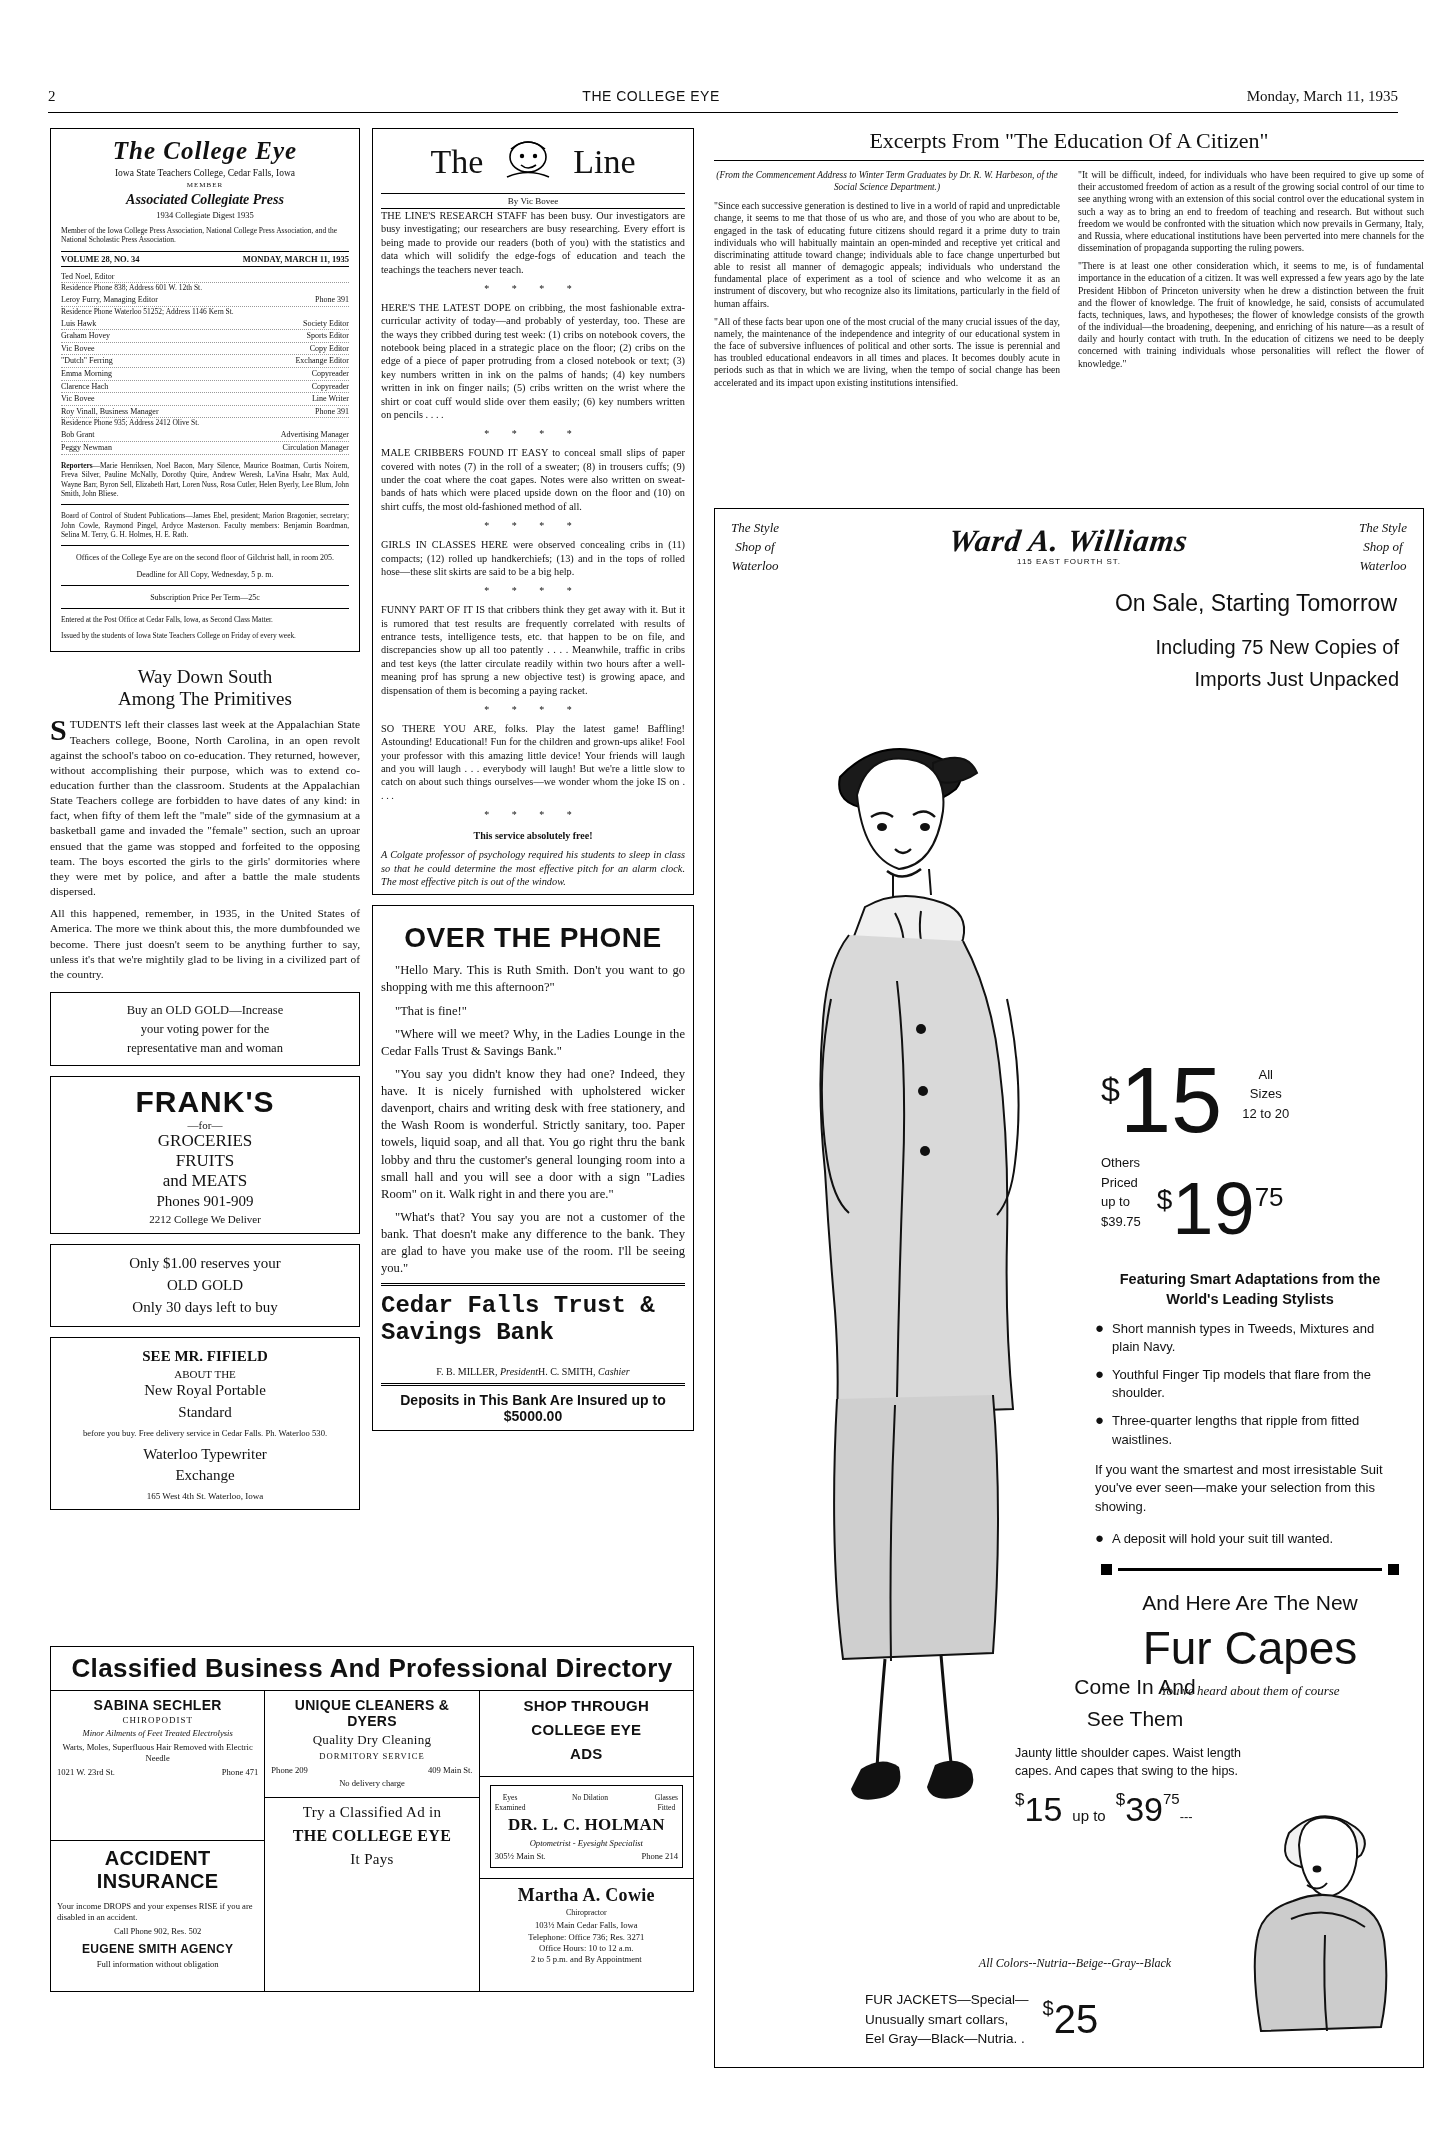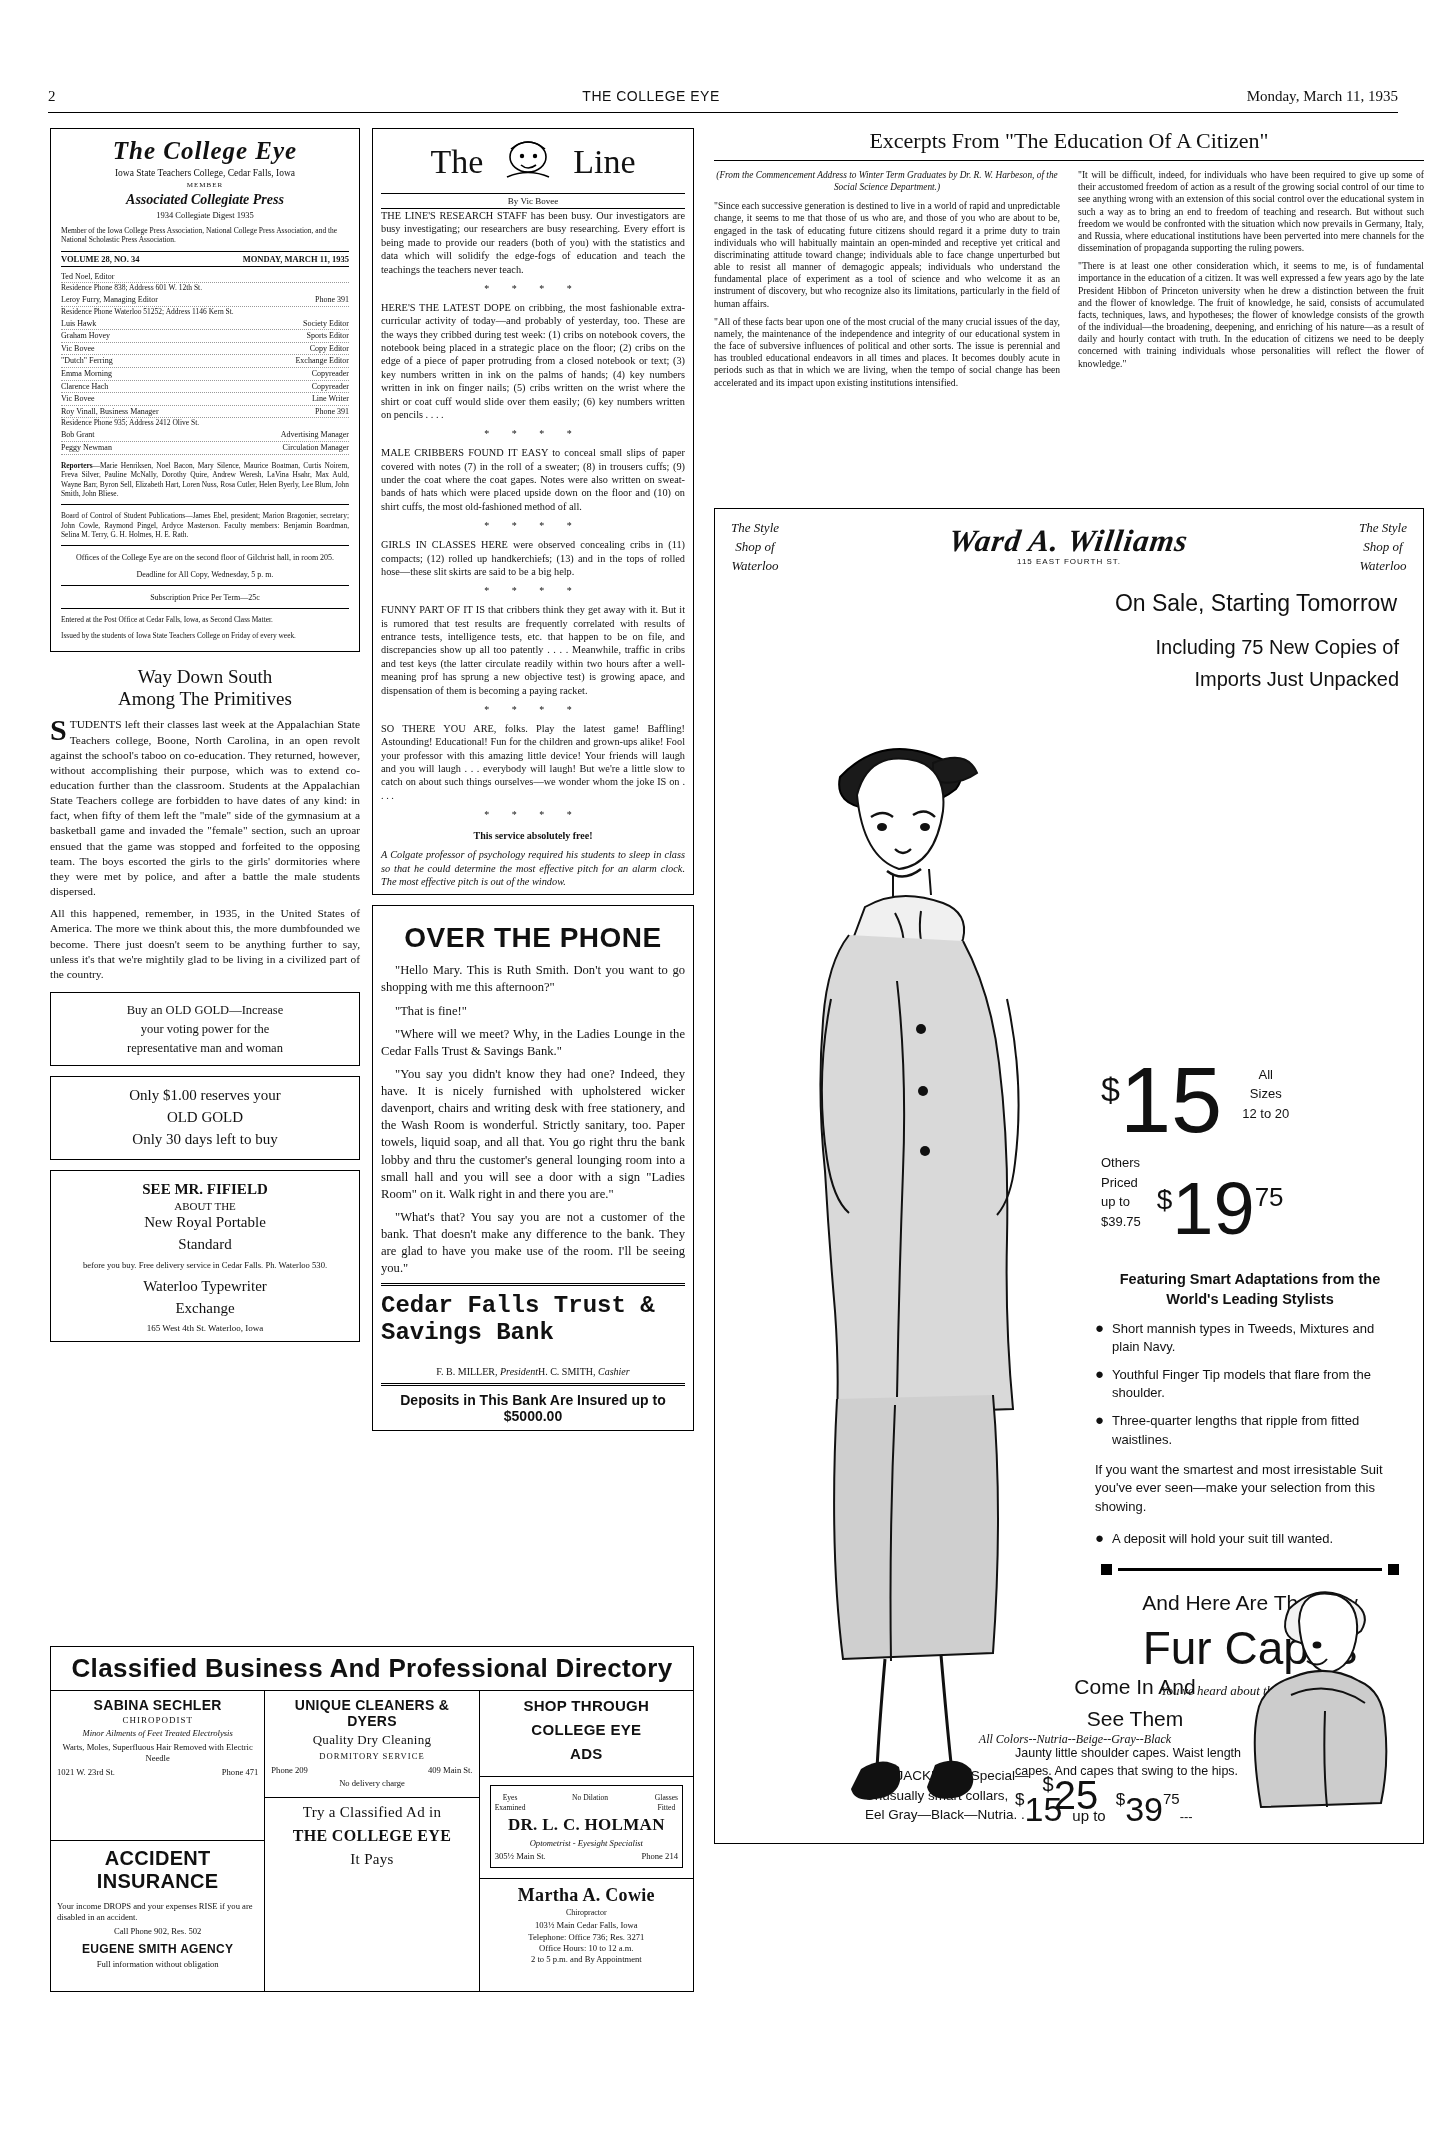--- a/index.html
+++ b/index.html
@@ -73,21 +73,21 @@
   .cIt{font-style:italic;font-size:8.6px;line-height:1.25;margin-top:3px;}
   .cTxt{font-size:8.6px;line-height:1.3;margin-top:3px;}
   .cRow{display:flex;justify-content:space-between;font-size:8.6px;margin-top:3px;}
   
   .exHead{font-family:"Liberation Serif",serif;font-size:22px;text-align:center;font-weight:normal;}
   .exCols{display:flex;gap:18px;margin-top:8px;}
   .exCol{flex:1;font-size:9.6px;line-height:1.27;text-align:justify;}
   .exCol p{margin:0 0 6px;}
   .exIt{font-style:italic;text-align:center;font-size:9.3px;line-height:1.3;margin-bottom:7px;}
   
-  .bigad{position:absolute;left:714px;top:508px;width:710px;height:1336px;border:1px solid #000;box-sizing:border-box;background:#fff;overflow:hidden;}
+  .bigad{position:absolute;left:714px;top:508px;width:710px;height:1560px;border:1px solid #000;box-sizing:border-box;background:#fff;overflow:hidden;}
   .adTopRow{display:flex;justify-content:space-between;align-items:flex-start;padding:10px 16px 0;}
   .styleshop{font-family:"Liberation Serif",serif;font-style:italic;font-size:13px;text-align:center;line-height:1.45;}
   .script{font-family:"Liberation Serif",serif;font-style:italic;font-weight:bold;font-size:31px;letter-spacing:1px;transform:skewX(-8deg);}
   .scriptaddr{font-family:"Liberation Sans",sans-serif;font-size:8px;text-align:center;letter-spacing:1px;margin-top:-2px;}
   .onsale{font-family:"Liberation Sans",sans-serif;font-size:23px;text-align:right;padding-right:26px;margin-top:14px;}
   .n185{font-family:"Liberation Sans",sans-serif;font-size:29px;text-align:right;padding-right:70px;margin-top:14px;}
   .suits{font-family:"Liberation Sans",sans-serif;font-size:74px;font-weight:normal;text-align:right;padding-right:66px;line-height:.95;margin-top:2px;}
   .incl{font-family:"Liberation Sans",sans-serif;font-size:20px;text-align:right;padding-right:24px;margin-top:14px;line-height:1.6;}
   .priceBlock{position:absolute;right:22px;top:552px;width:300px;}
   .bigprice{font-family:"Liberation Sans",sans-serif;font-size:92px;line-height:.85;display:inline-block;}
@@ -219,20 +219,29 @@
       <p class="dropcap">STUDENTS left their classes last week at the Appalachian State Teachers college, Boone, North Carolina, in an open revolt against the school's taboo on co-education. They returned, however, without accomplishing their purpose, which was to extend co-education further than the classroom. Students at the Appalachian State Teachers college are forbidden to have dates of any kind: in fact, when fifty of them left the "male" side of the gymnasium at a basketball game and invaded the "female" section, such an uproar ensued that the game was stopped and forfeited to the opposing team. The boys escorted the girls to the girls' dormitories where they were met by police, and after a battle the male students dispersed.</p>
       <p>All this happened, remember, in 1935, in the United States of America. The more we think about this, the more dumbfounded we become. There just doesn't seem to be anything further to say, unless it's that we're mightily glad to be living in a civilized part of the country.</p>
     </div>
 
     <div class="adbox">
       <div class="adline">Buy an OLD GOLD—Increase</div>
       <div class="adline">your voting power for the</div>
       <div class="adline">representative man and woman</div>
     </div>
 
+    <div class="adbox">
+      <div class="franks">FRANK'S</div>
+      <div class="adsm">—for—</div>
+      <div class="adbig">GROCERIES</div>
+      <div class="adbig">FRUITS</div>
+      <div class="adbig">and MEATS</div>
+      <div class="admid">Phones 901-909</div>
+      <div class="adsm">2212 College      We Deliver</div>
+    </div>
 
     <div class="adbox">
       <div class="admid">Only $1.00 reserves your</div>
       <div class="admid">OLD GOLD</div>
       <div class="admid">Only 30 days left to buy</div>
     </div>
 
     <div class="adbox">
       <div class="admid" style="font-weight:bold">SEE MR. FIFIELD</div>
       <div class="adsm">ABOUT THE</div>

